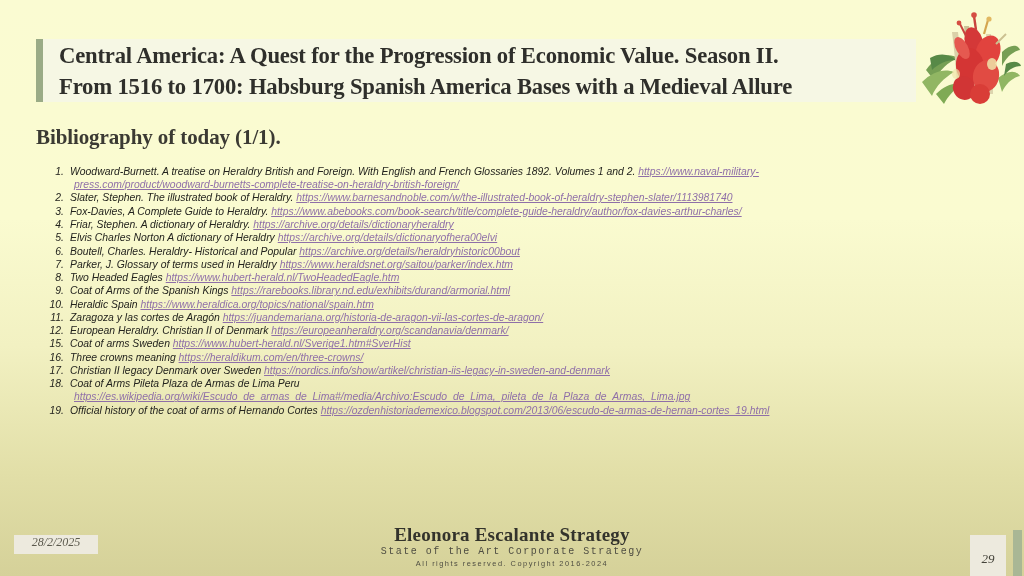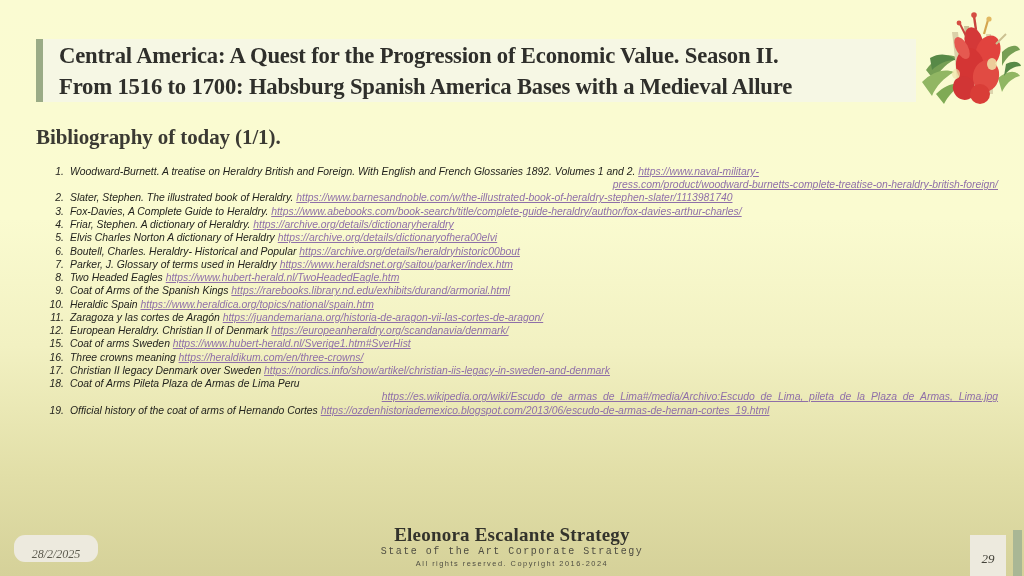--- a/index.html
+++ b/index.html
@@ -105,39 +105,37 @@
     flex: 1 1 auto;
   }
   .biblio-title {
     font-style: italic;
   }
   .biblio-link {
     color: #8f6fa8;
     text-decoration: underline;
     font-style: italic;
     word-break: break-all;
-    text-align: right;
   }
   .biblio-link.wrapped {
     display: block;
     margin-left: 4px;
   }
 
   
   .date-box {
     position: absolute;
     left: 14px;
     top: 535px;
     width: 84px;
-    height: 27px;
+    height: 19px;
     background: #edeade;
     display: flex;
-    align-items: flex-end;
+    align-items: flex-start;
     justify-content: center;
-    border-radius: 11px;
   }
   .date-text {
     font-family: "Liberation Serif", serif;
     font-style: italic;
     font-size: 12px;
     color: #5c5a4e;
   }
   .footer-center {
     position: absolute;
     left: 0;

